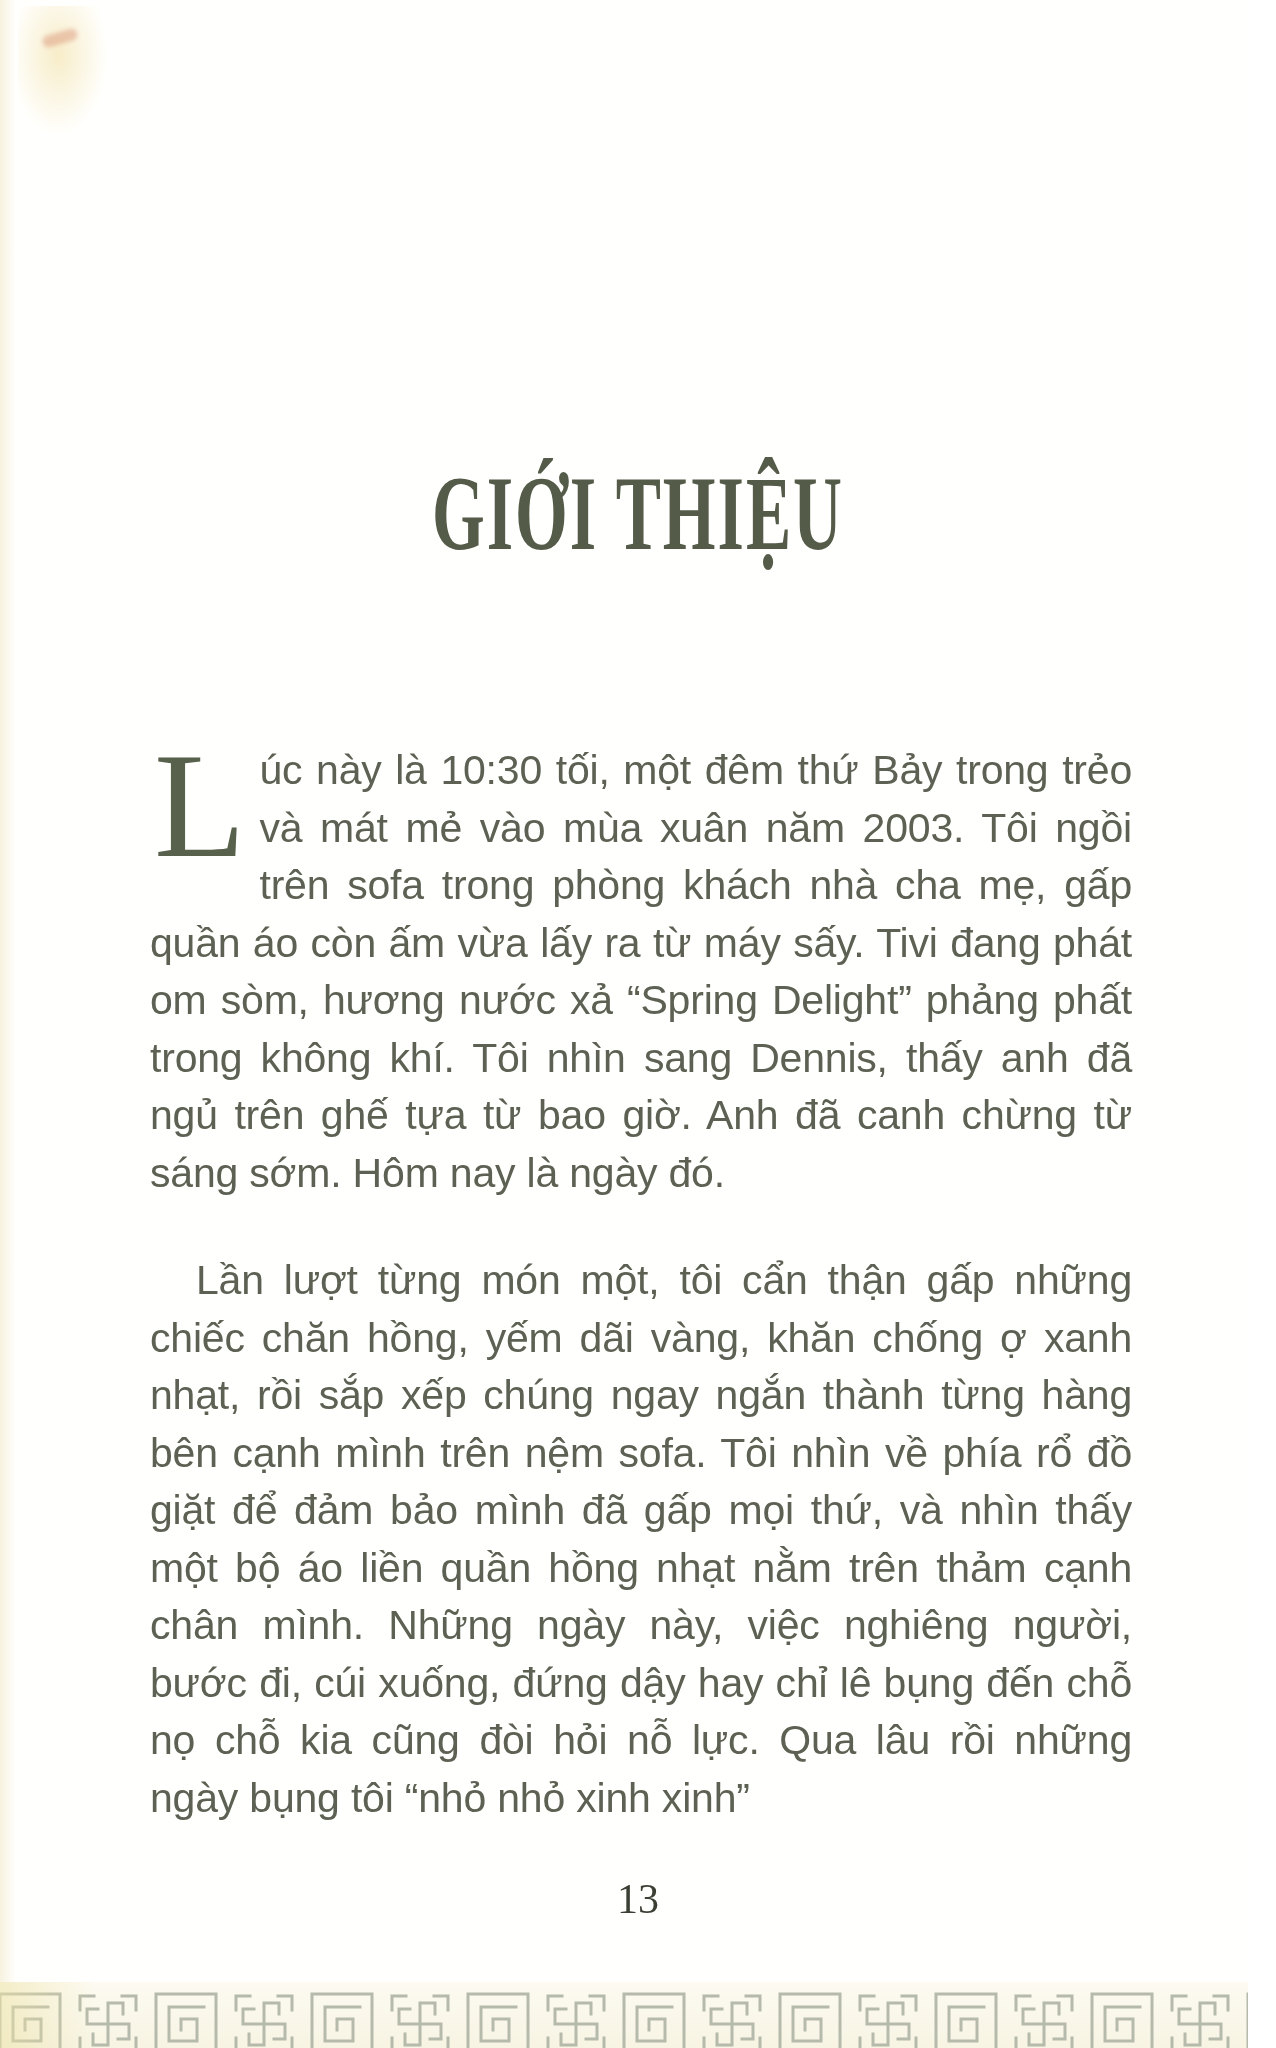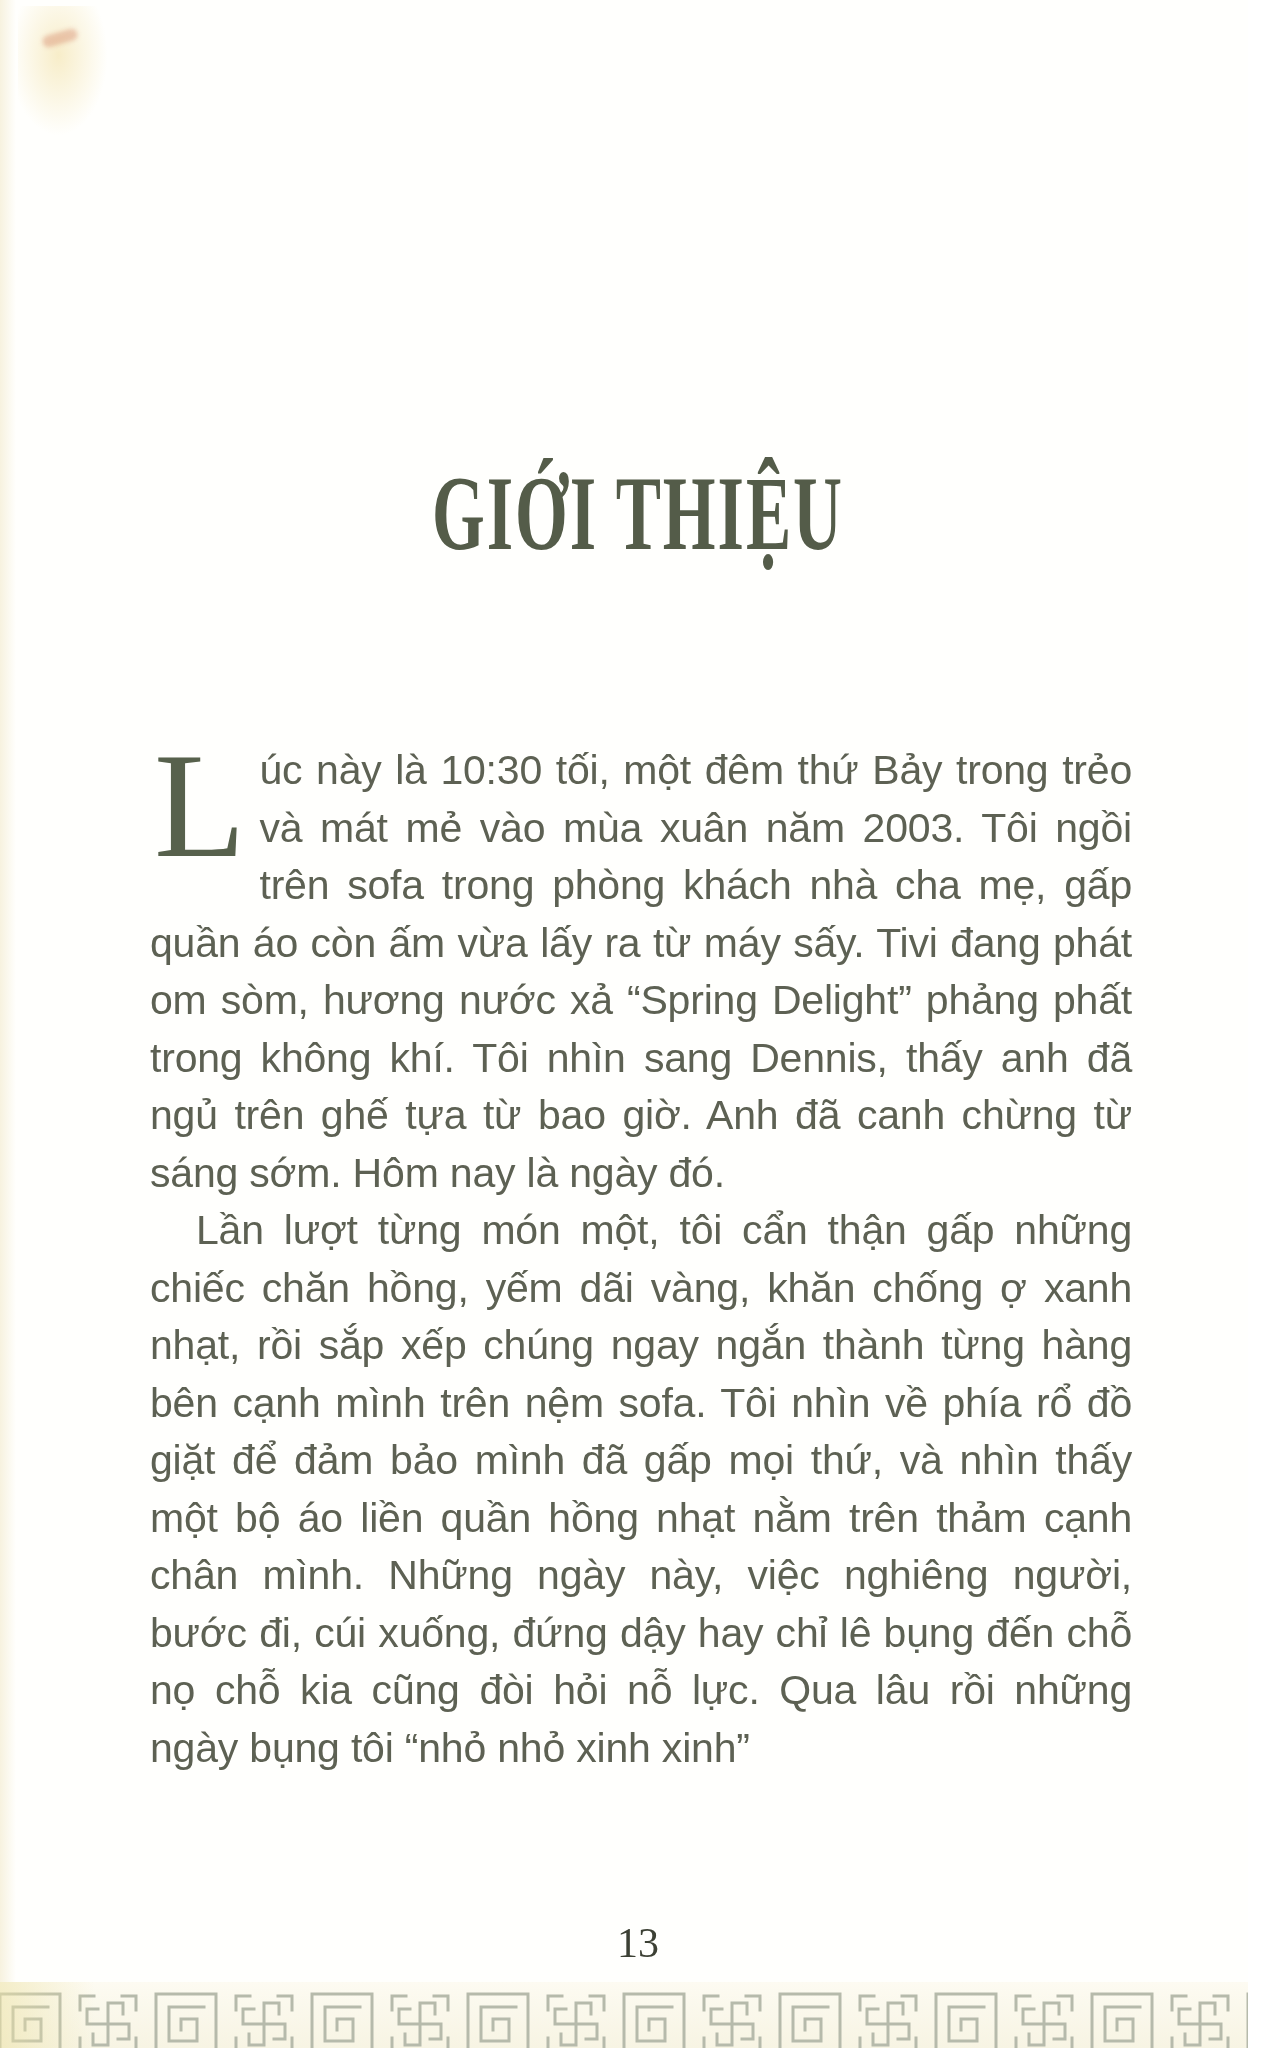--- a/index.html
+++ b/index.html
@@ -38,30 +38,30 @@
     white-space:nowrap;
   }
   .body-text{
     position:absolute;top:742px;left:150px;width:982px;
     font-size:41px;line-height:57.5px;
     letter-spacing:-0.2px;
     color:#5d6153;
     text-align:justify;
   }
   .para{margin:0;padding:0;}
-  .para + .para{text-indent:46px;}
+  .para + .para{margin-top:50px;text-indent:46px;}
   .dropcap{
     float:left;
     font-family:"Liberation Serif",serif;
     font-size:150px;line-height:0.76;
     color:#57614c;
     margin:6px 14px 0 4px;
   }
   .page-number{
-    position:absolute;top:1920px;left:0;width:1276px;
+    position:absolute;top:1876px;left:0;width:1276px;
     text-align:center;
     font-family:"Liberation Serif",serif;
     font-size:42px;line-height:46px;
     color:#3c4034;
   }
   .border-strip{
     position:absolute;left:0;bottom:0;width:1276px;height:66px;
     background:linear-gradient(180deg,#fdfbf2 0%,#f7f4e3 100%);
   }
   .border-strip svg{display:block;width:1276px;height:66px;}

